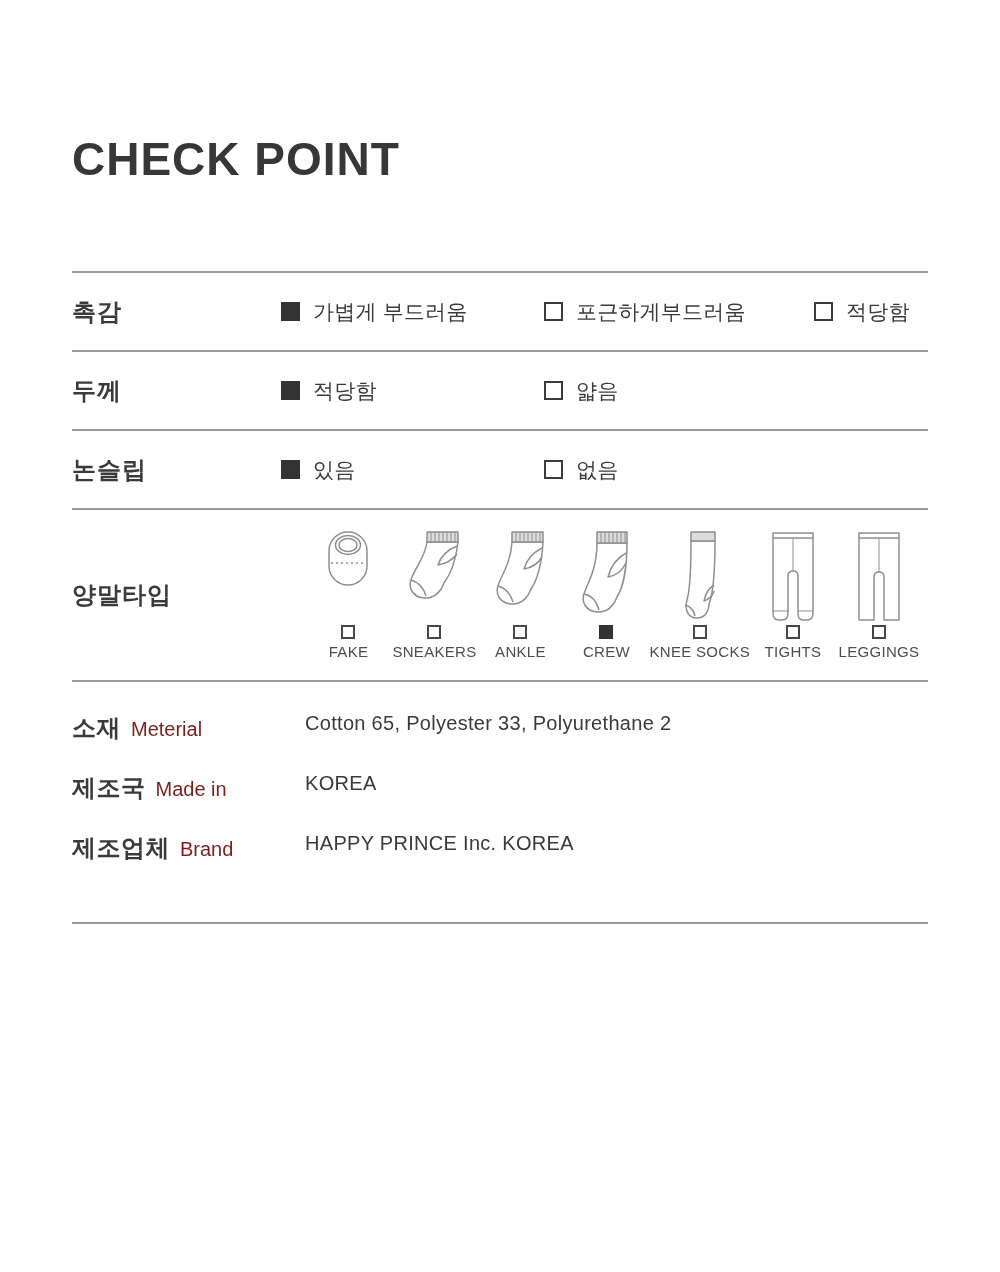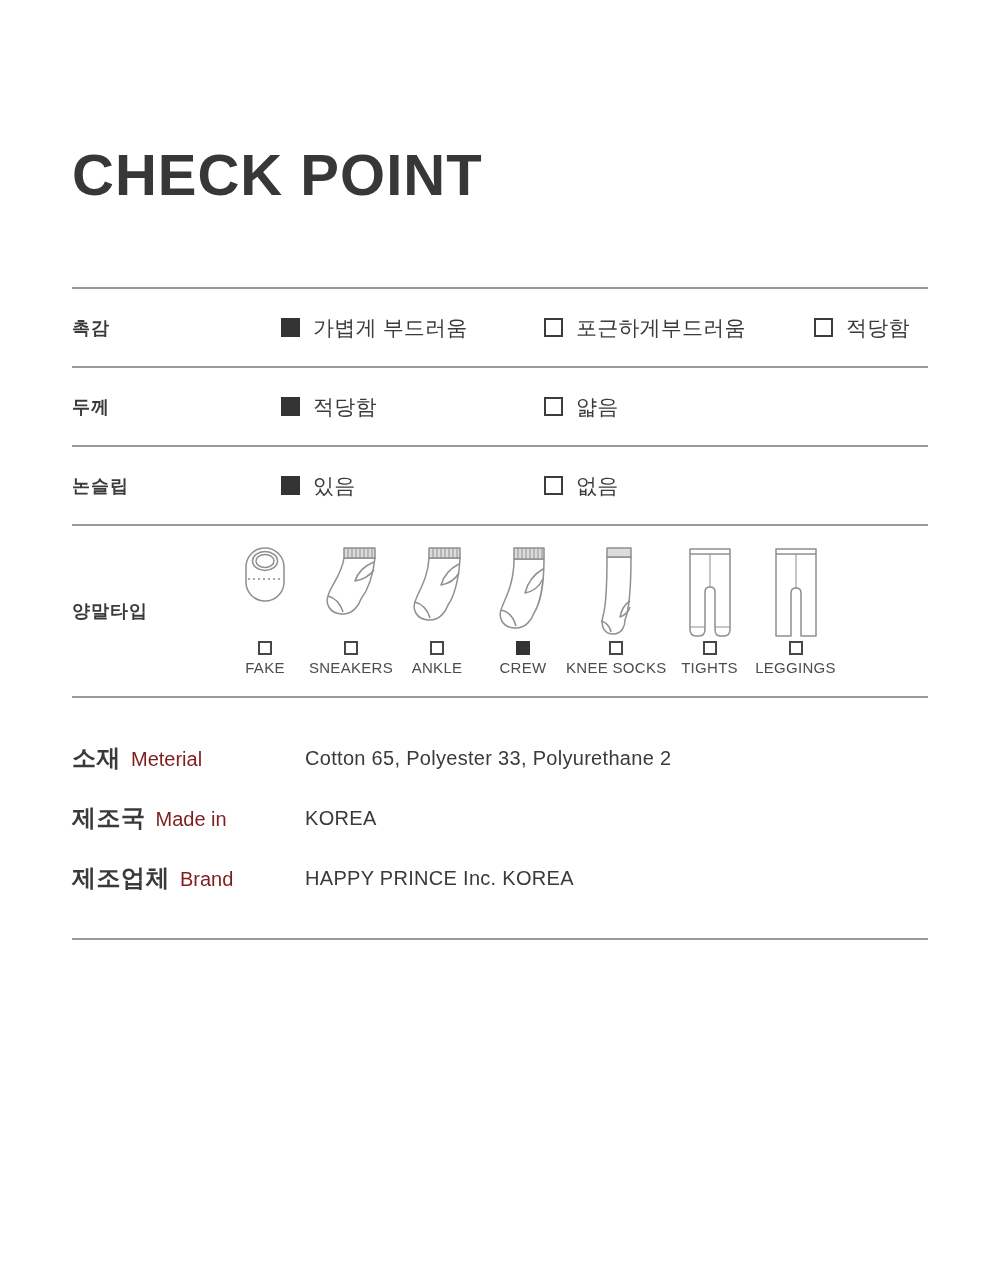--- a/index.html
+++ b/index.html
@@ -2,45 +2,45 @@
 <html><head>
 <meta charset="utf-8">
 <style>
   * { margin:0; padding:0; box-sizing:border-box; }
   html,body { background:#ffffff; }
   body { font-family:"Liberation Sans","DejaVu Sans",sans-serif; color:#3a3a3a; }
   .page { position:relative; width:1000px; height:1272px; background:#fff; overflow:hidden; }
   .content { margin:0 72px; width:856px; }
 
   
-  .title { padding-top:132px; font-size:58px; line-height:54px; font-weight:700;
-           letter-spacing:1px; color:#373737;margin-top:16px; }
+  .title { padding-top:132px; font-size:46px; line-height:54px; font-weight:700;
+           letter-spacing:1px; color:#373737; }
 
   
   .check-table { margin-top:85px; border-top:2px solid #9a9a9a; }
   .crow { border-bottom:2px solid #9a9a9a; height:79px;
           display:grid; grid-template-columns:161px 263px 270px 1fr; align-items:center; }
-  .crow-label { font-size:18px; font-weight:700; letter-spacing:1px; }
+  .crow-label { font-size:24px; font-weight:700; letter-spacing:1px; }
   .opt { display:flex; align-items:center; gap:13px; font-size:21px; letter-spacing:0.2px;margin-left:48px; }
   .box { flex:0 0 auto; width:19px; height:19px; border:2.5px solid #3c3c3c; background:#fff; }
   .box.filled { background:#333; border-color:#333; }
 
   
   .sock-row { border-bottom:2px solid #9a9a9a; height:172px; display:flex; align-items:center; }
   .sock-row .crow-label { width:150px; flex:0 0 auto; }
-  .socks { flex:1; display:flex; justify-content:flex-start; padding-right:6px; }
+  .socks { flex:1; display:flex; justify-content:flex-end; padding-right:6px; }
   .sock-col { display:flex; flex-direction:column; align-items:center; min-width:86px; }
   .icon-slot { height:95px; display:flex; align-items:flex-start; justify-content:center; }
   .mini-box { width:14px; height:14px; border:2px solid #474747; background:#fff; margin-top:0; }
   .mini-box.filled { background:#333; border-color:#333; }
   .sock-name { margin-top:4px; font-size:15px; color:#4c4c4c; letter-spacing:0.3px; white-space:nowrap; }
 
   
   .info-section { margin-top:30px; }
-  .info-row { display:flex; align-items:center; height:60px; }
+  .info-row { display:flex; align-items:flex-start; height:60px; }
   .info-labels { width:233px; flex:0 0 auto; display:flex; align-items:baseline; }
   .label-ko { font-size:24px; font-weight:700; letter-spacing:0.5px; }
   .label-en { font-size:20px; color:#7f1d1d; margin-left:10px; }
   .info-value { font-size:20px; letter-spacing:0.3px; }
 
   .divider { border-top:2px solid #9a9a9a; margin-top:30px; }
 
   
   .cert { display:flex; margin-top:44px; align-items:flex-start; }
   .kc-logo { flex:0 0 auto; margin-top:4px; }

